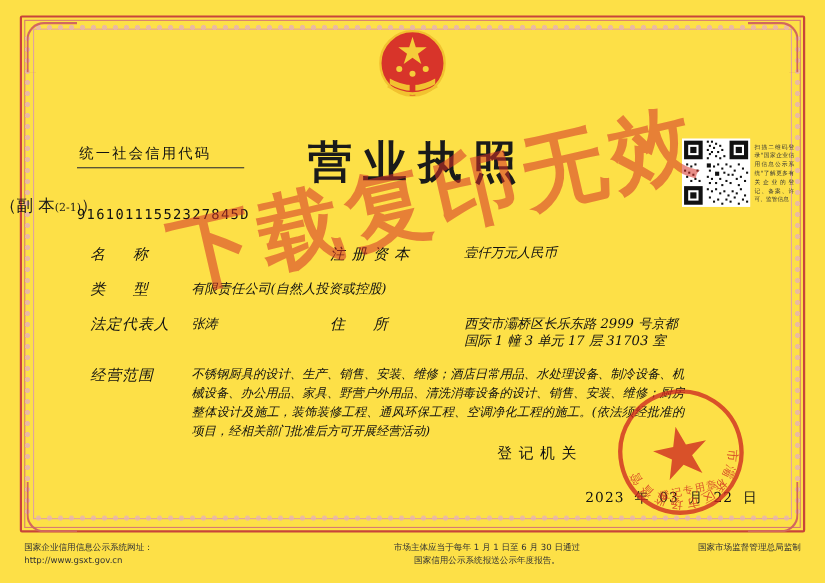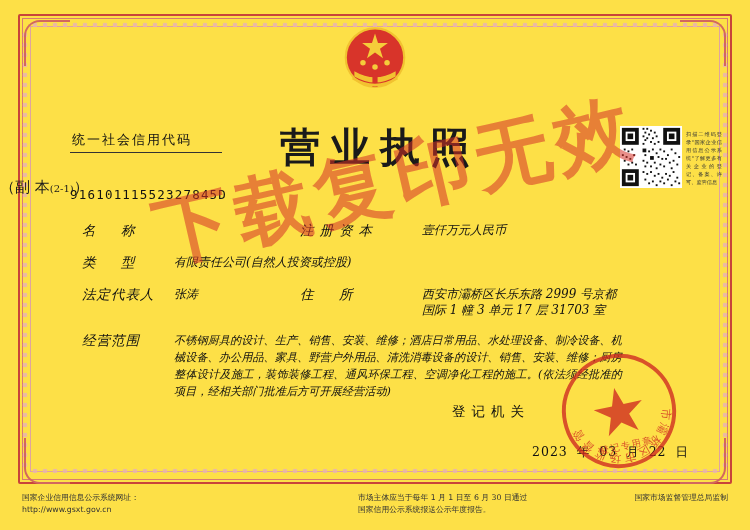--- a/index.html
+++ b/index.html
@@ -232,21 +232,21 @@
   
   .footer {
     position: absolute;
     left: 0; top: 492px;
     width: 750px;
     font-size: 7.8px;
     color: #333;
     font-family: "DejaVu Sans", "Liberation Sans", sans-serif;
   }
   .footer .fl { position: absolute; left: 22px; top: 0; line-height: 1.6; }
-  .footer .fc { position: absolute; left: 358px; top: 0; line-height: 1.6; }
+  .footer .fc { position: absolute; left: 358px; top: 0; line-height: 1.6; text-align: center; }
   .footer .fr { position: absolute; right: 22px; top: 0; text-align: right; line-height: 1.6; }
 </style>
 </head>
 <body>
 
 <div id="page">
 
   <div class="frame-outer"></div>
   <div class="frame-mid"></div>
   <div class="frame-inner"></div>

